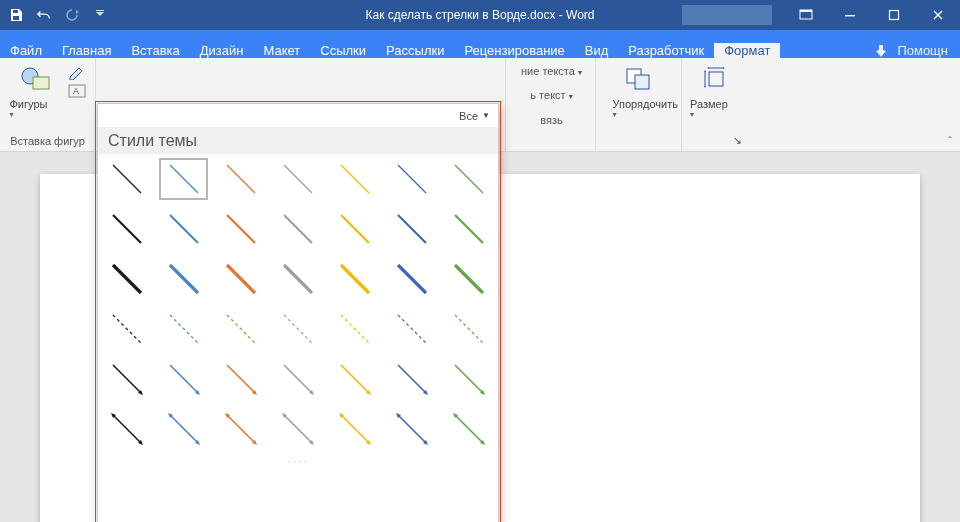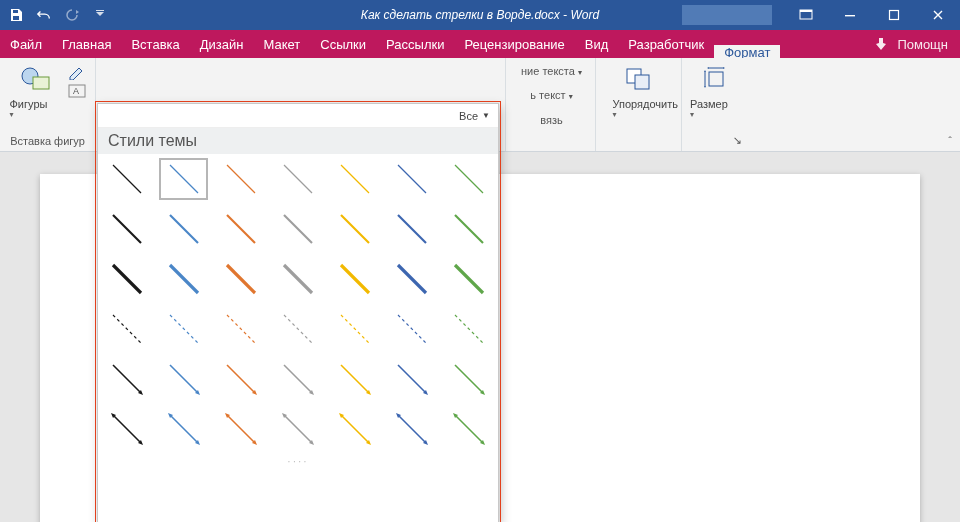--- a/index.html
+++ b/index.html
@@ -4,27 +4,27 @@
 <style>
   * { box-sizing: border-box; margin: 0; padding: 0; font-family: "Segoe UI", Arial, sans-serif; }
   html, body { width: 960px; height: 522px; background: #e6e6e6; overflow: hidden; }
 
   .titlebar {
     height: 30px; background: #2b579a; color: #fff; display: flex; align-items: center;
     font-size: 12px; position: relative;
   }
   .tb-left { display: flex; align-items: center; gap: 12px; padding-left: 8px; }
   .tb-icon { width: 16px; height: 16px; display: flex; align-items: center; justify-content: center; }
-  .tb-title { position: absolute; left: 0; right: 0; text-align: center; pointer-events: none; font-size: 12px; font-style: italic; }
+  .tb-title { position: absolute; left: 0; right: 0; text-align: center; pointer-events: none; font-size: 12px; }
   .tb-right { margin-left: auto; display: flex; align-items: center; }
   .user-box { width: 90px; height: 20px; background: #517bb6; margin-right: 12px; }
   .win-btn { width: 44px; height: 30px; display: flex; align-items: center; justify-content: center; }
 
   .menubar {
-    height: 28px; background: #be185d; color: #fff; display: flex; align-items: center;
+    height: 28px; background: #3b82f6; color: #fff; display: flex; align-items: flex-end;
     font-size: 13px;
   }
   .menu-item { padding: 0 10px; display: flex; align-items: center; cursor: default; }
   .menu-item.active { background: #f3f3f3; color: #2b579a; margin-top: 16px; }
   .help-item { margin-left: auto; display: flex; align-items: center; gap: 9px; padding: 0 12px; opacity: .9; }
 
   .ribbon { height: 94px; background: #f3f3f3; border-bottom: 1px solid #cfd5db; position: relative; display: flex; }
   .ribbon-group { border-right: 1px solid #d9dee2; padding: 4px 6px 2px; display: flex; flex-direction: column; align-items: center; justify-content: space-between; }
   .rg-body { flex: 1; display: flex; align-items: flex-start; gap: 6px; }
   .rg-label { font-size: 11px; color: #555; padding: 2px 0; }

